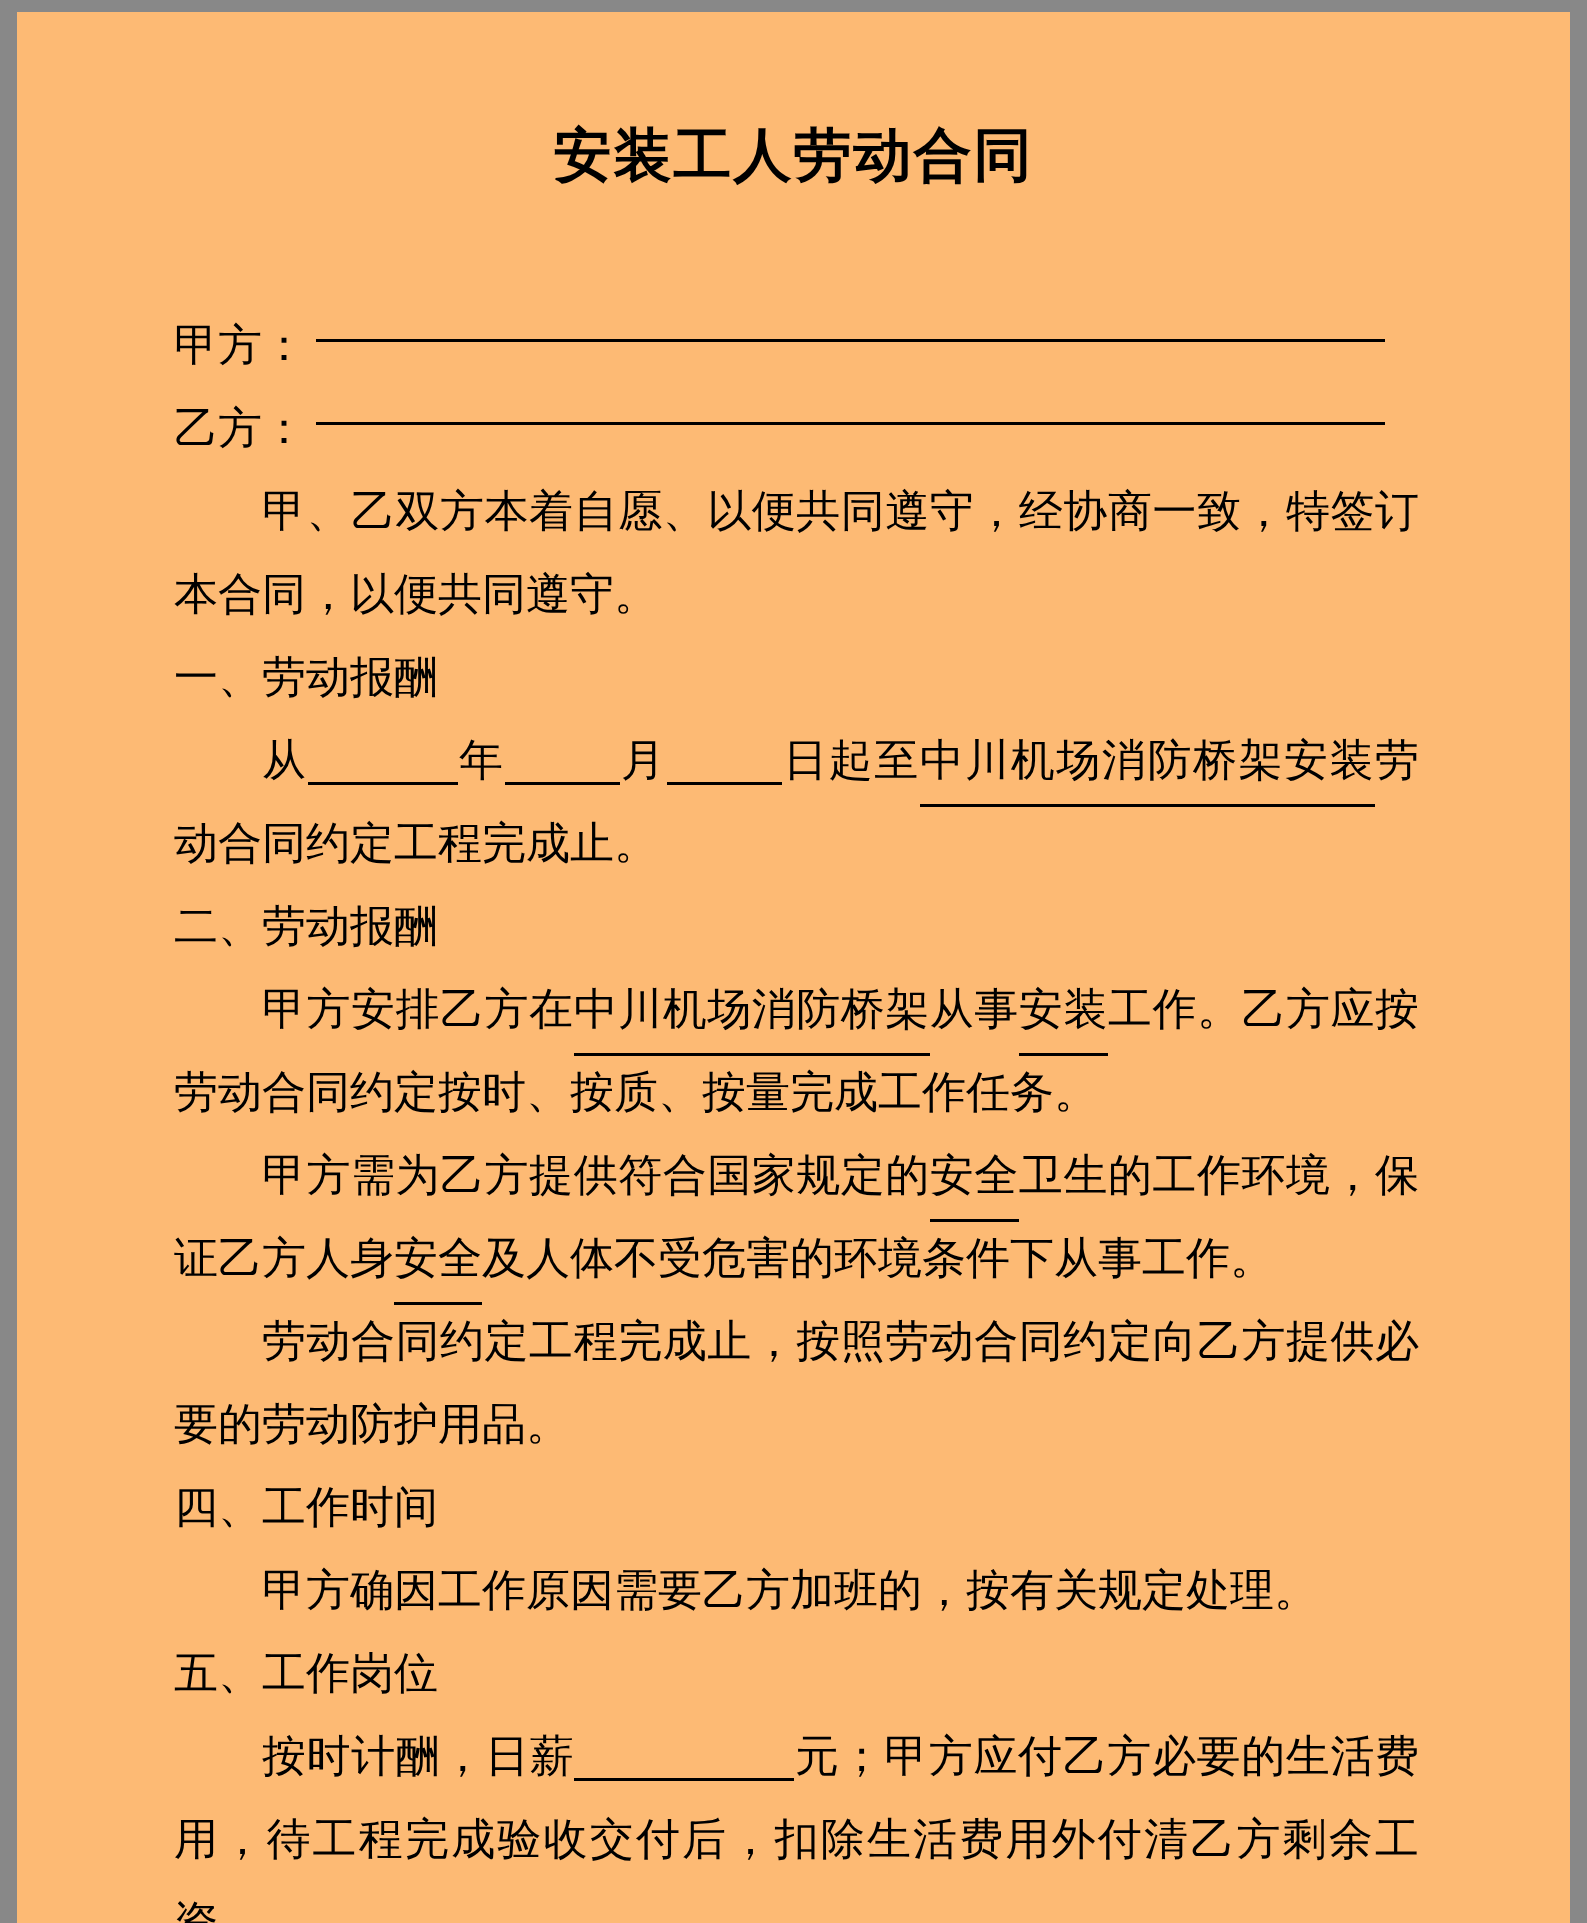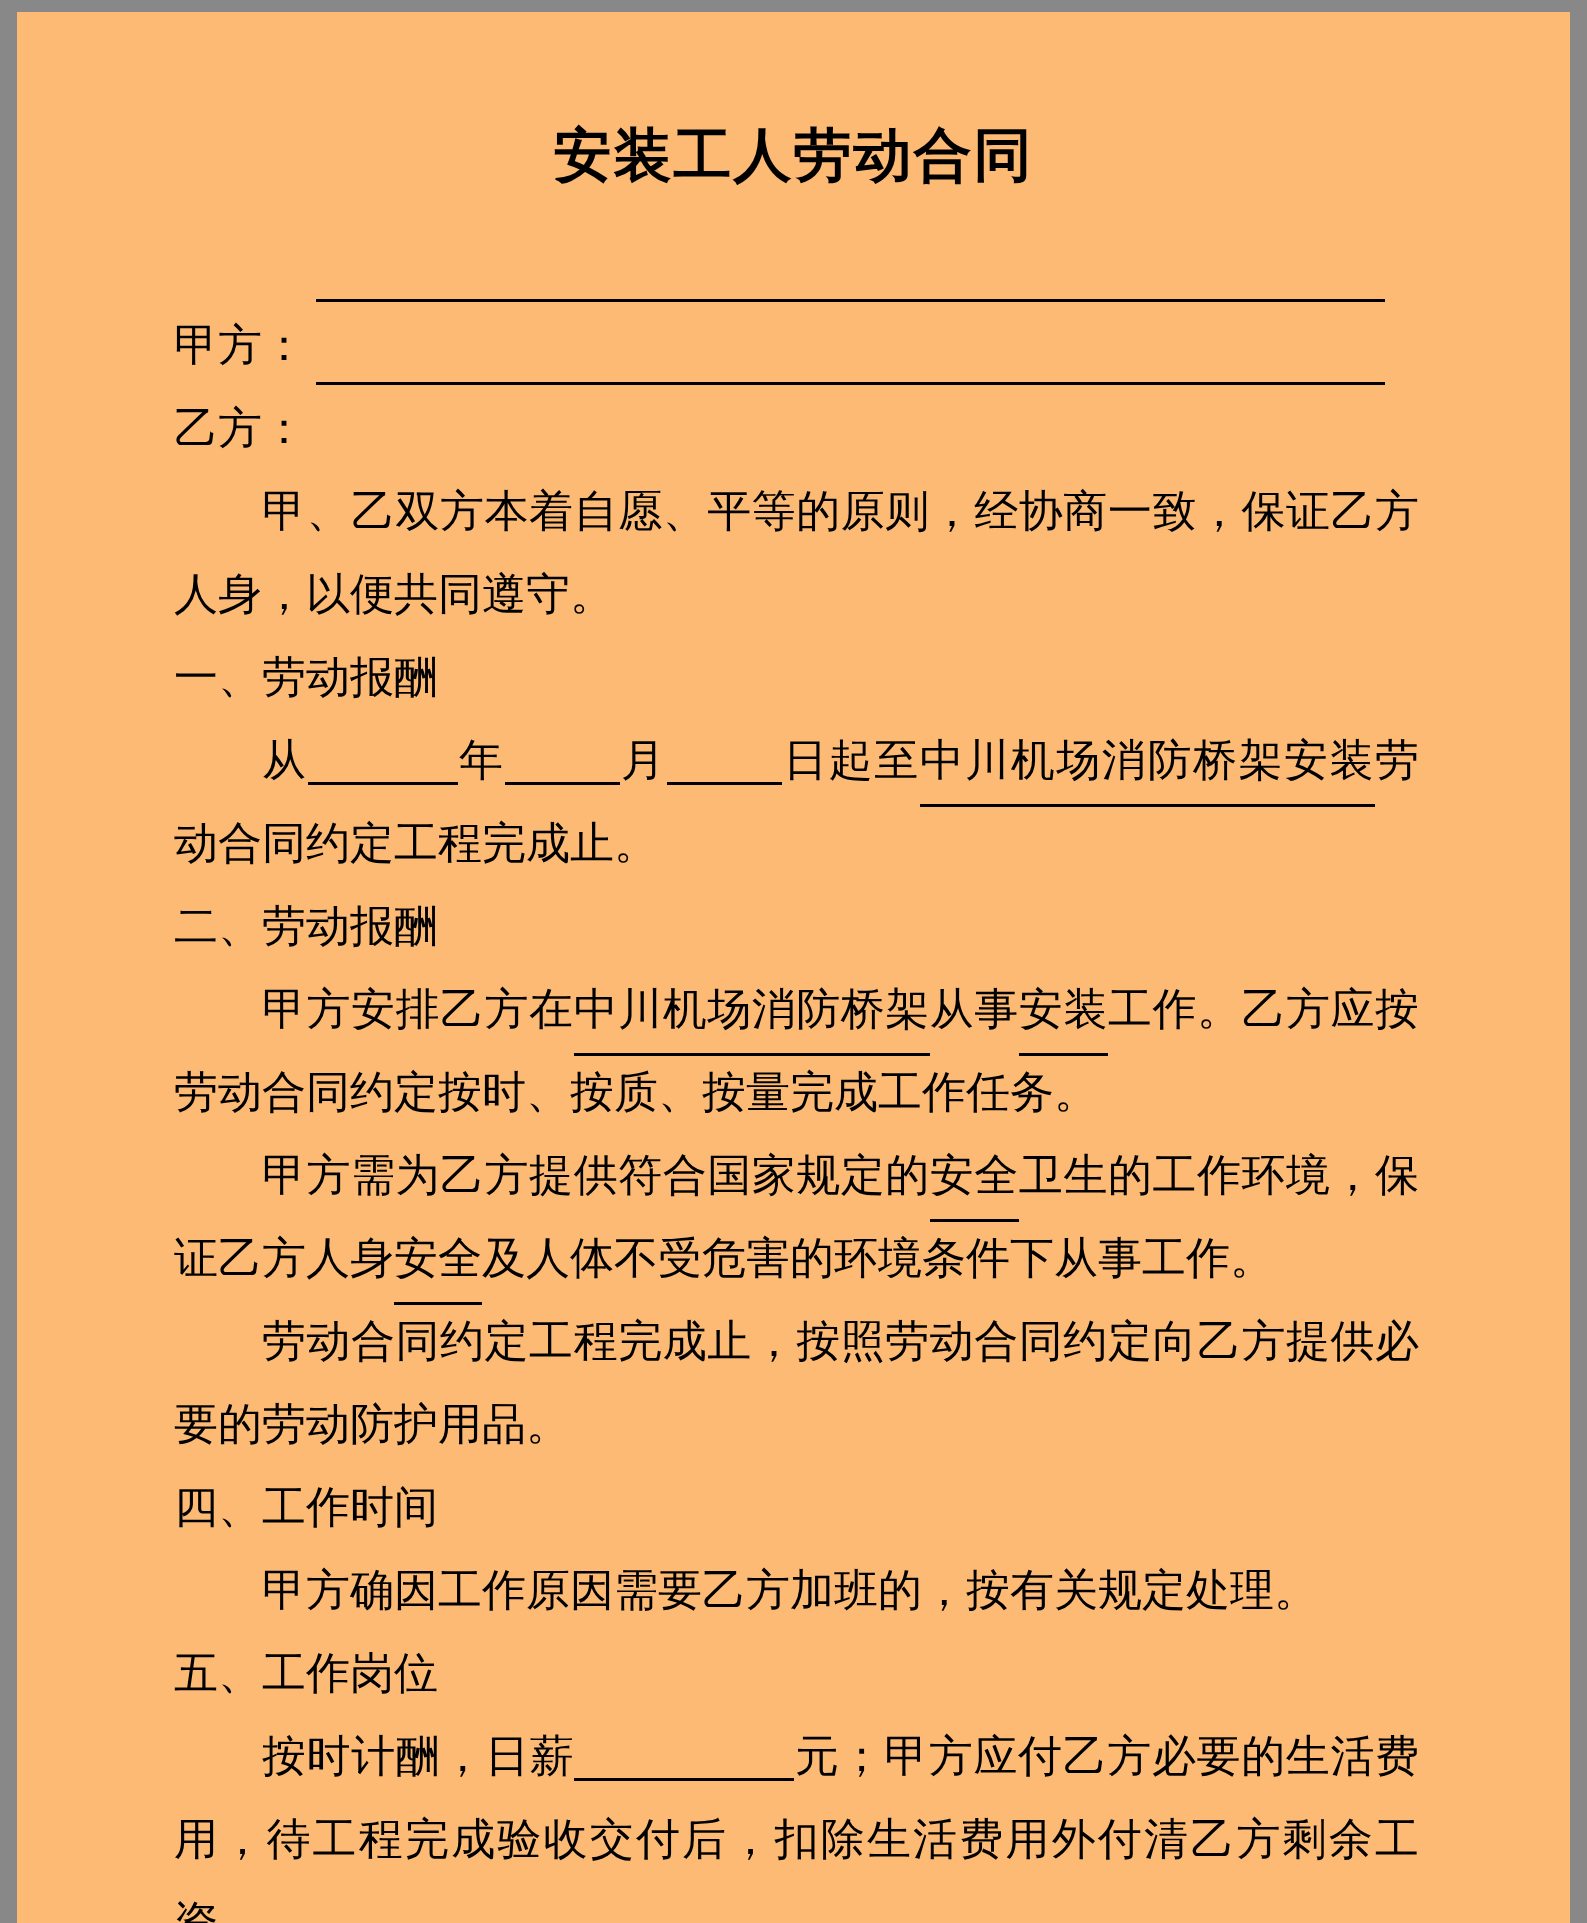--- a/index.html
+++ b/index.html
@@ -24,21 +24,21 @@
   }
   .doc-body {
     margin-top: 112px;
     margin-left: 157px;
     width: 1245px;
     font-size: 44px;
     line-height: 83px;
   }
   .party-row {
     display: flex;
-    align-items: flex-start;
+    align-items: center;
     height: 83px;
   }
   .party-label { white-space: nowrap; }
   .party-line {
     flex: 1 1 auto;
     margin-left: 10px;
     margin-right: 34px;
     border-bottom: 3px solid #000;
     transform: translateY(-6px);
     height: 1px;
@@ -70,21 +70,21 @@
         <div class="party-row">
           <span class="party-label">甲方：</span>
           <span class="party-line"></span>
         </div>
         <div class="party-row">
           <span class="party-label">乙方：</span>
           <span class="party-line"></span>
         </div>
       </div>
     <div>
-        <p class="para indent"><span>甲、乙双方本着自愿、平等的原则，经协商一致，保证乙方人身，以便共同遵守。</span></p>
+        <p class="para indent"><span>甲、乙双方本着自愿、以便共同遵守，经协商一致，特签订本合同，以便共同遵守。</span></p>
         <p class="para"><span>一、劳动报酬</span></p>
         <p class="para indent"><span>从</span><span class="blank" style="width: 150px;"></span><span>年</span><span class="blank" style="width: 115px;"></span><span>月</span><span class="blank" style="width: 115px;"></span><span>日起至</span><span class="u">中川机场消防桥架安装</span><span>劳动合同约定工程完成止。</span></p>
         <p class="para"><span>二、劳动报酬</span></p>
         <p class="para indent"><span>甲方安排乙方在</span><span class="u">中川机场消防桥架</span><span>从事</span><span class="u">安装</span><span>工作。乙方应按劳动合同约定按时、按质、按量完成工作任务。</span></p>
         <p class="para indent"><span>甲方需为乙方提供符合国家规定的</span><span class="u">安全</span><span>卫生的工作环境，保证乙方人身</span><span class="u">安全</span><span>及人体不受危害的环境条件下从事工作。</span></p>
         <p class="para indent"><span>劳动合同约定工程完成止，按照劳动合同约定向乙方提供必要的劳动防护用品。</span></p>
         <p class="para"><span>四、工作时间</span></p>
         <p class="para indent"><span>甲方确因工作原因需要乙方加班的，按有关规定处理。</span></p>
         <p class="para"><span>五、工作岗位</span></p>
         <p class="para indent"><span>按时计酬，日薪</span><span class="blank" style="width: 220px;"></span><span>元；甲方应付乙方必要的生活费用，待工程完成验收交付后，扣除生活费用外付清乙方剩余工资。</span></p>

